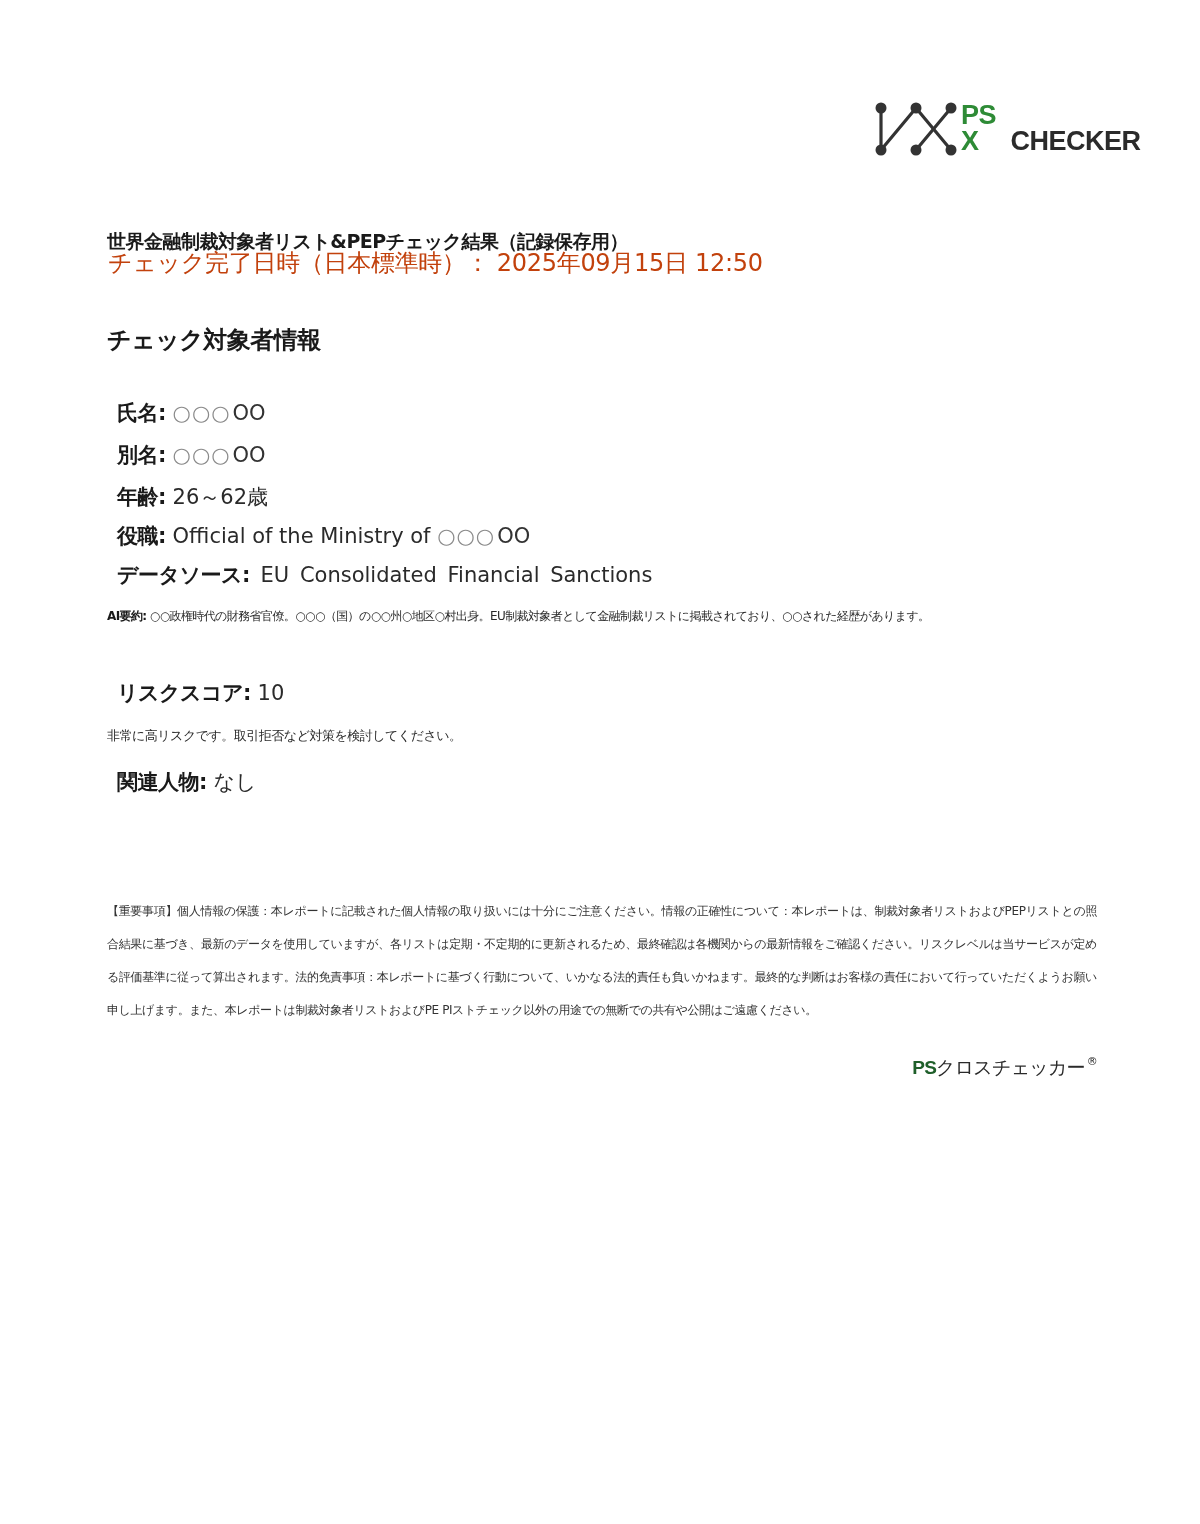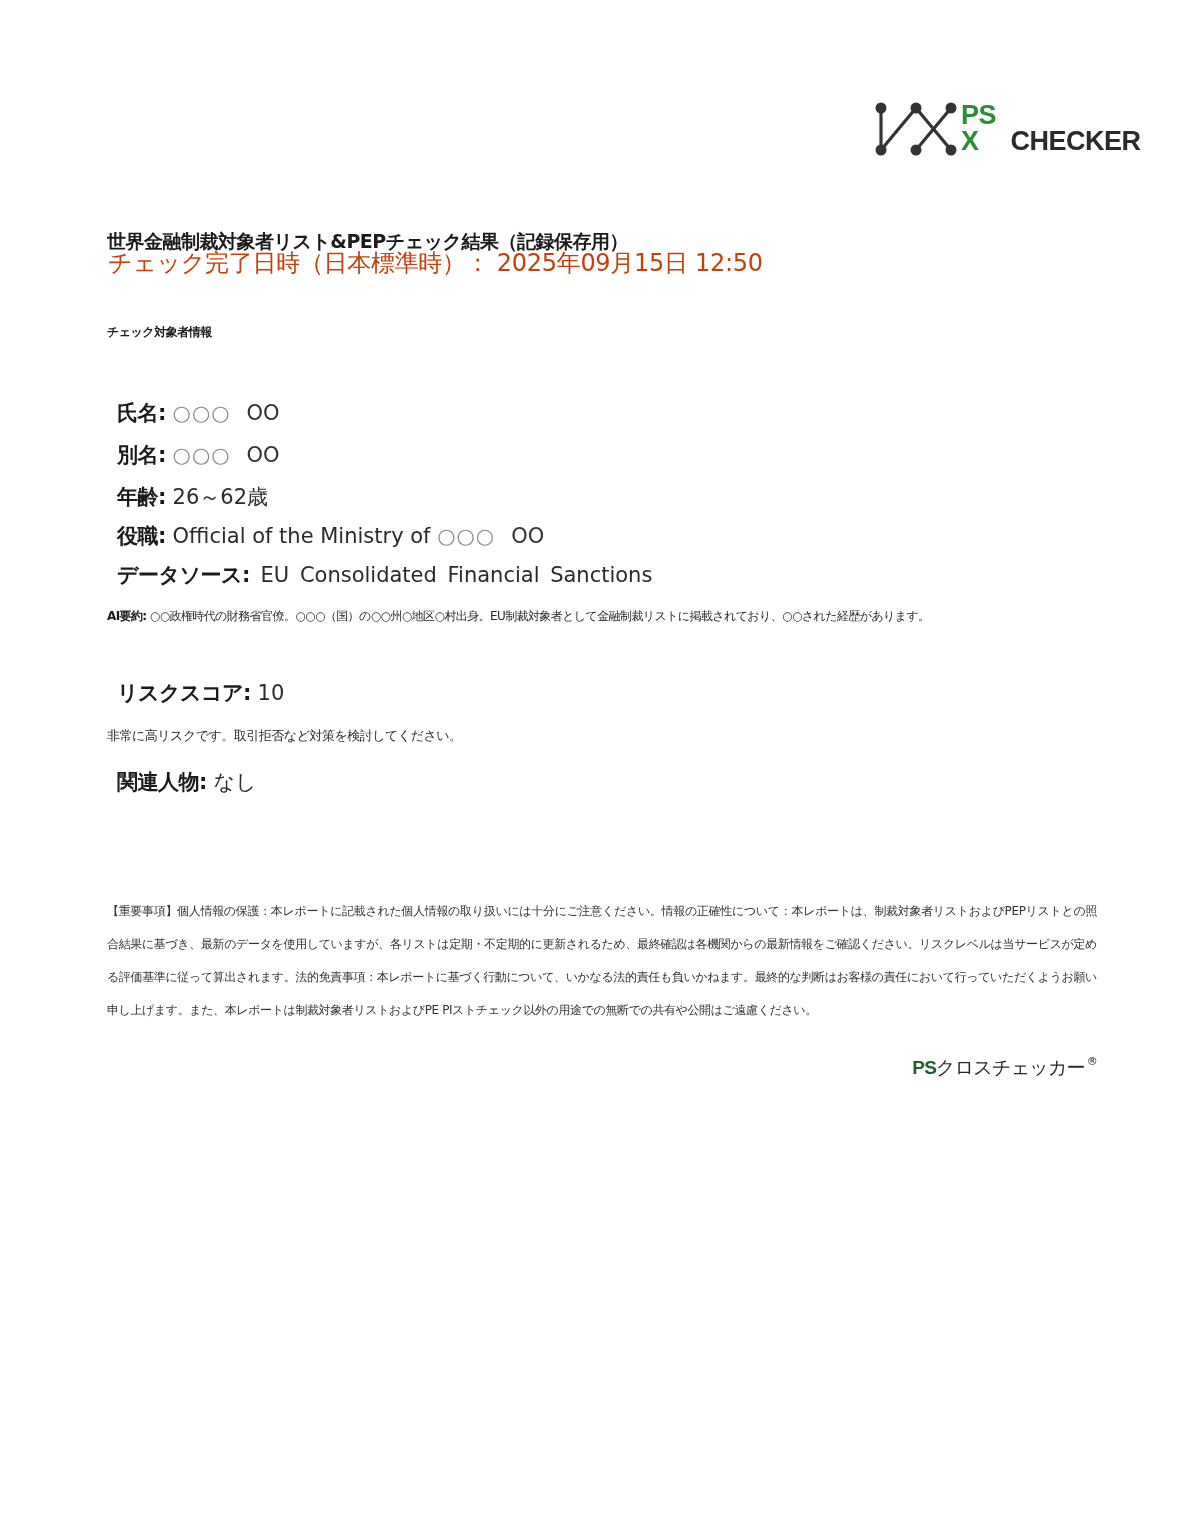--- a/index.html
+++ b/index.html
@@ -24,29 +24,29 @@
   .title {
     position: absolute; left: 107px; top: 206px;
     font-size: 19px; font-weight: bold; color: #1a1a1a; letter-spacing: -0.5px; margin-top: 23px;
   }
   .completed {
     position: absolute; left: 108px; top: 247px;
     font-size: 24px; color: #c2410c; letter-spacing: -0.3px;
   }
   .section-head {
     position: absolute; left: 107px; top: 324px;
-    font-size: 12px; font-weight: bold; color: #1a1a1a; letter-spacing: -0.5px;
+    font-size: 24px; font-weight: bold; color: #1a1a1a; letter-spacing: -0.5px;
   }
   .field {
     position: absolute; left: 107px; font-size: 21px; color: #2a2a2a;
     white-space: nowrap;
   }
   .field .k { font-weight: bold; color: #1a1a1a; letter-spacing: -0.5px; margin-left: 10px; }
   .circ-light { color: #8a8a8a; letter-spacing: 1px; }
-  .circ-dark { color: #333333; letter-spacing: 0px; margin-left: 16px; }
+  .circ-dark { color: #333333; letter-spacing: 0px; margin-left: 2px; }
   .summary {
     position: absolute; left: 107px; top: 598px; width: 990px;
     font-size: 12px; line-height: 37px; color: #2a2a2a; letter-spacing: -0.6px;
   }
   .summary .k { font-weight: bold; color: #1a1a1a; }
   .risk-msg {
     position: absolute; left: 107px; top: 727px;
     font-size: 13px; color: #2a2a2a; letter-spacing: -0.5px;
   }
   .disclaimer {

